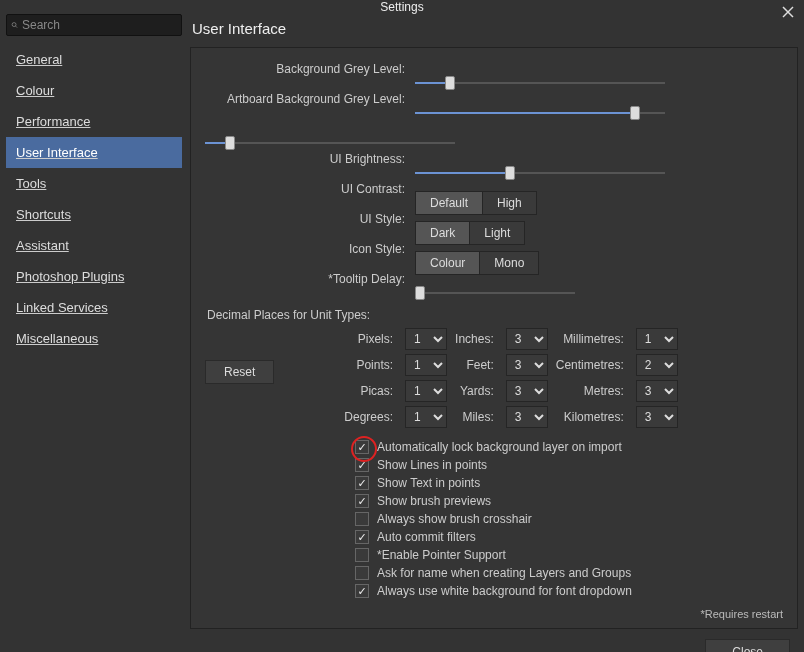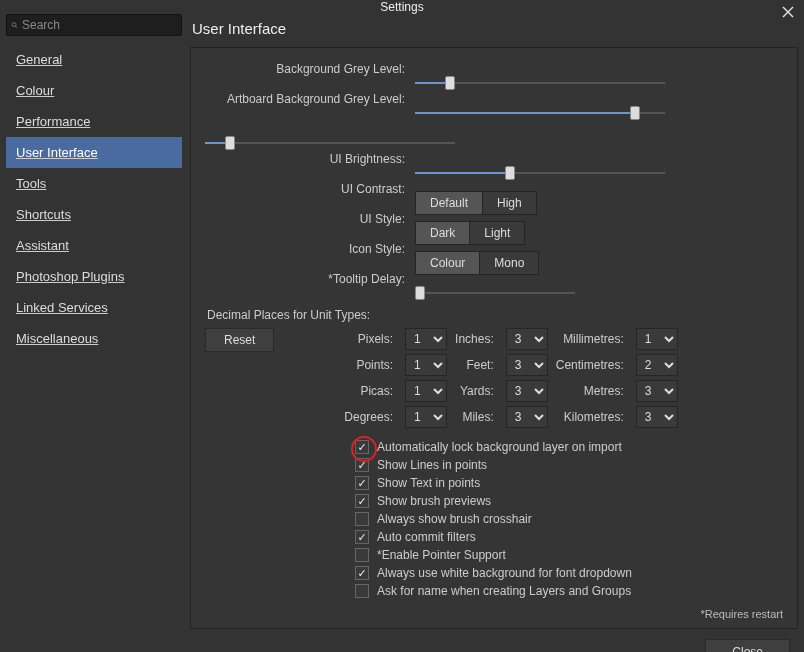--- a/index.html
+++ b/index.html
@@ -26,21 +26,21 @@
   .row .control { flex:1; display:flex; align-items:center; gap:6px;margin-top:15px; }
   .slider { position:relative; height:18px; flex:1; max-width:250px; }
   .slider .track { position:absolute; top:8px; left:0; right:0; height:2px; background:#555;}
   .slider .fill { position:absolute; top:8px; left:0; height:2px; background:#6c93d4;}
   .slider .thumb { position:absolute; top:2px; width:10px; height:14px; background:#ddd; border:1px solid #888; border-radius:2px; transform:translateX(-5px); }
   .seg { display:flex; }
   .seg button { background:#3a3a3a; border:1px solid #252525; color:#ddd; font-size:12px; padding:4px 14px; cursor:pointer;}
   .seg button.active { background:#555; }
   .seg button + button { border-left:none; }
   .section-label { font-size:12px; color:#ccc; margin:10px 0 6px 2px; }
-  .reset-btn { background:#3f3f3f; border:1px solid #2a2a2a; color:#ddd; font-size:12px; padding:4px 18px; cursor:pointer; }
+  .reset-btn { background:#3f3f3f; border:1px solid #2a2a2a; color:#ddd; font-size:12px; padding:4px 18px; cursor:pointer;margin-top:32px; }
   .unit-grid { display:grid; grid-template-columns: auto auto auto auto auto auto; align-items:center; row-gap:4px; column-gap:8px; margin-left:70px; }
   .unit-grid .ulabel { text-align:right; font-size:12px; color:#ccc; padding-right:4px;}
   .unit-grid .sel { display:flex; }
   select.mini { background:#3a3a3a; border:1px solid #252525; color:#ddd; font-size:12px; padding:2px 4px; width:42px; cursor:pointer;}
   .checks { margin:12px 0 4px 150px; display:flex; flex-direction:column; gap:4px; }
   .check-row { display:flex; align-items:center; gap:8px; font-size:12px; color:#ccc; }
   .cb { width:14px; height:14px; border:1px solid #666; background:#3a3a3a; display:flex; align-items:center; justify-content:center; cursor:pointer;}
   .cb.checked::after { content:"✓"; font-size:11px; color:#eee; line-height:1;}
   .highlight-circle { position:relative; }
   .highlight-circle::before { content:""; position:absolute; left:-5px; top:-5px; width:22px; height:22px; border:2px solid #d22; border-radius:50%; }
@@ -248,26 +248,26 @@
             </div>
             <div class="check-row">
               <div class="cb checked"></div>
               <span>Auto commit filters</span>
             </div>
             <div class="check-row">
               <div class="cb"></div>
               <span>*Enable Pointer Support</span>
             </div>
             <div class="check-row">
-              <div class="cb checked"></div>
-              <span>Always use white background for font dropdown</span>
-            </div>
-            <div class="check-row">
               <div class="cb"></div>
               <span>Ask for name when creating Layers and Groups</span>
+            </div>
+            <div class="check-row">
+              <div class="cb checked"></div>
+              <span>Always use white background for font dropdown</span>
             </div>
           </div>
 
         <div class="req-note">*Requires restart</div>
       </div>
 
       <div class="footer">
         <button class="close-btn">Close</button>
       </div>
     </div>

